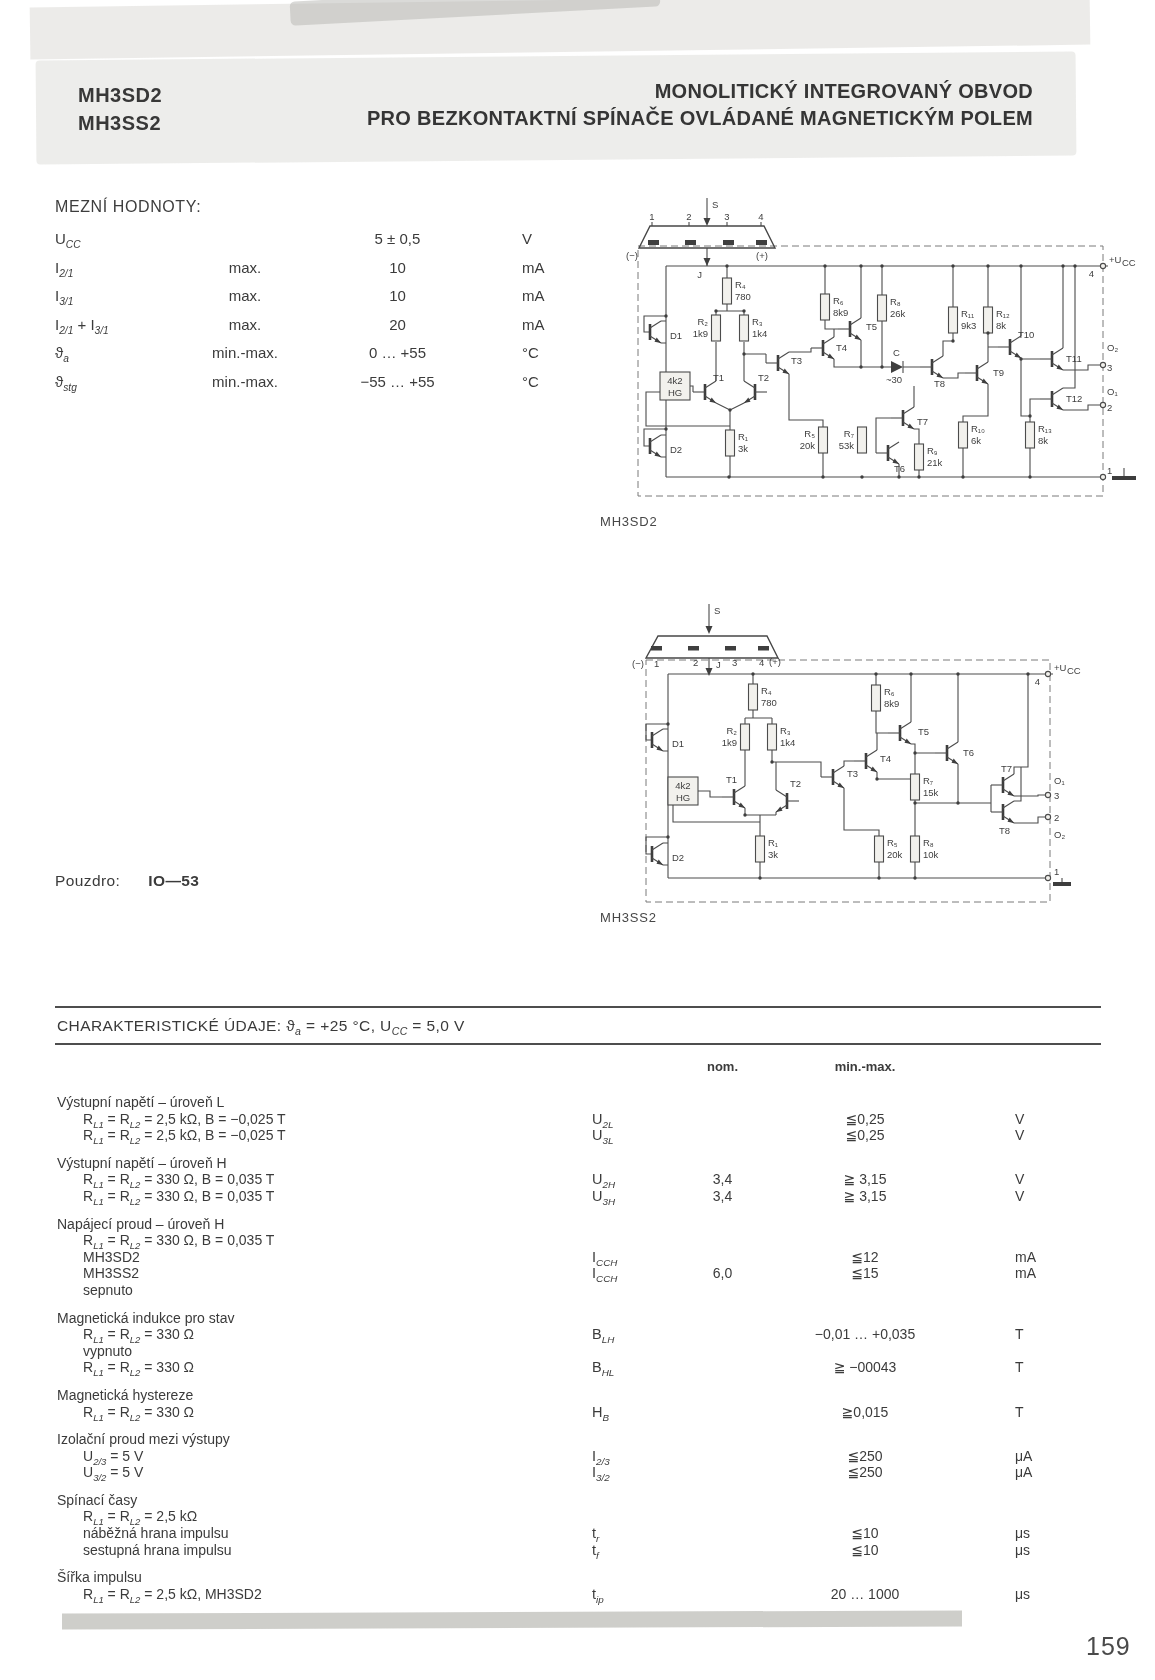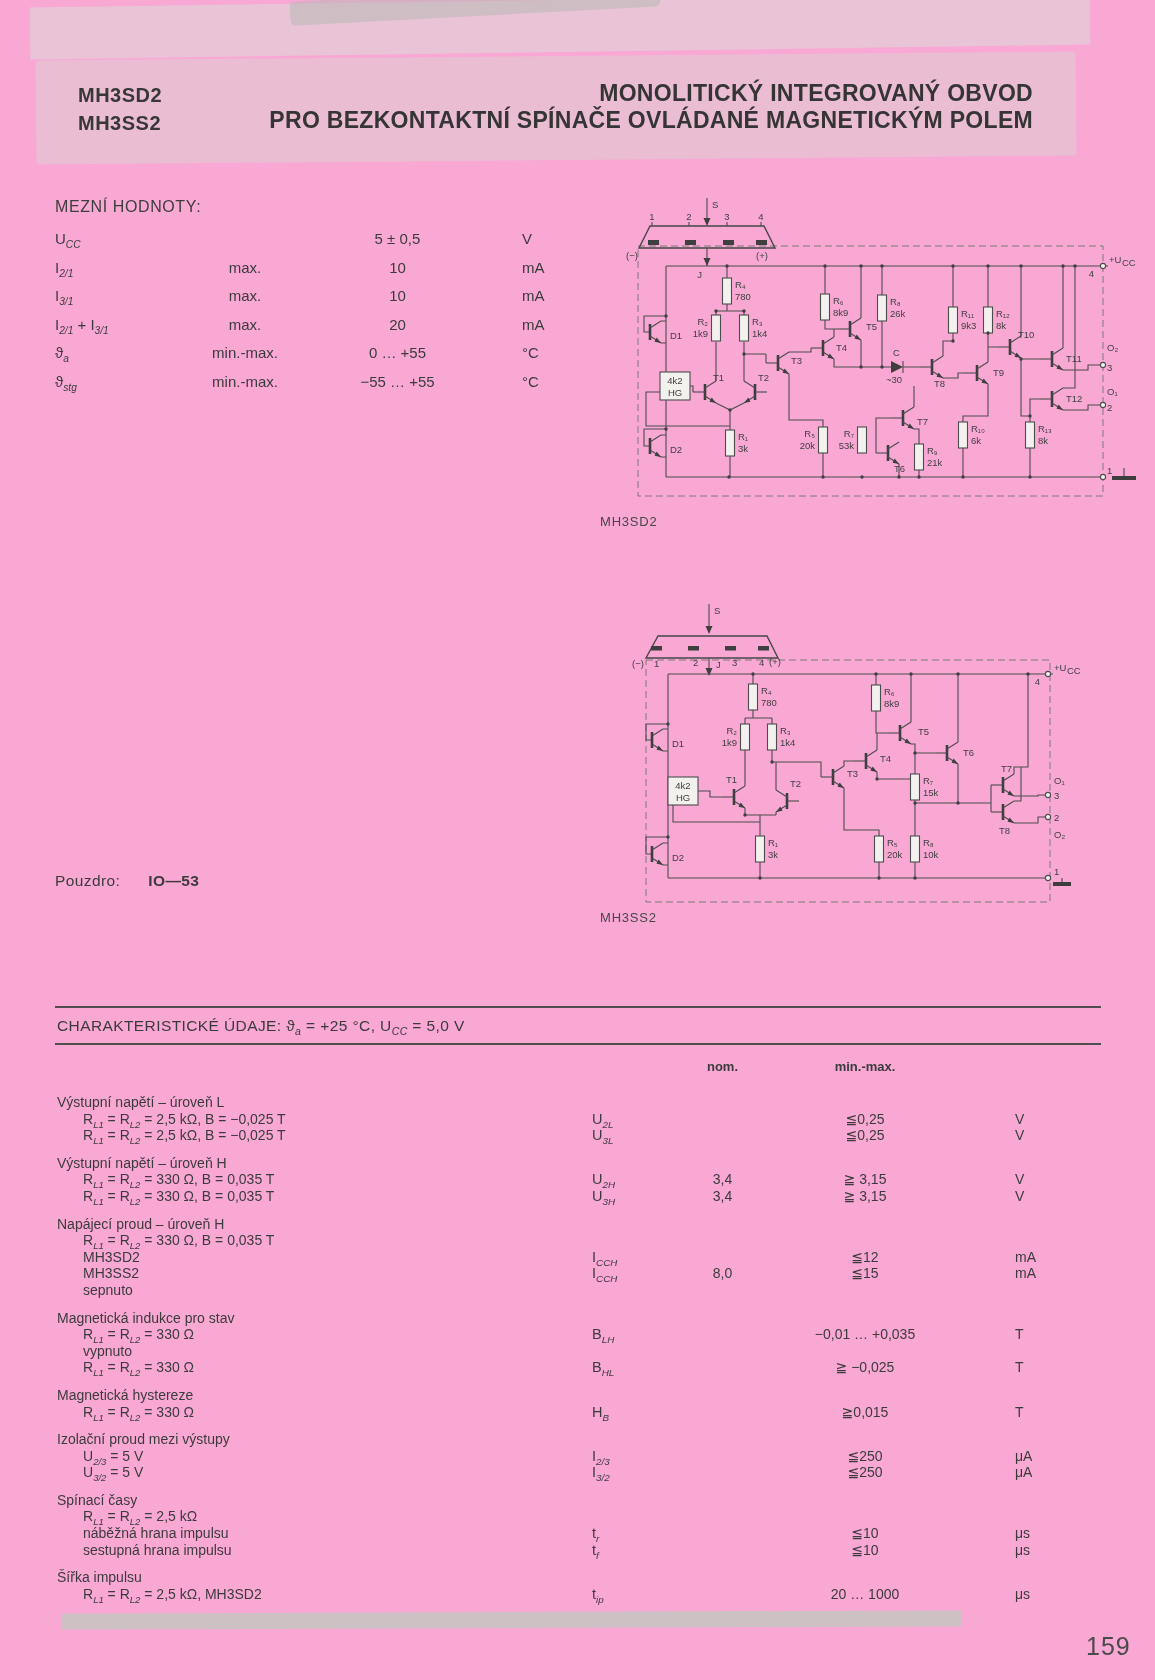--- a/index.html
+++ b/index.html
@@ -1,25 +1,25 @@
 <!DOCTYPE html>
 <html><head>
 <meta charset="utf-8">
 <style>
   html,body{margin:0;padding:0;}
   body{width:1155px;height:1680px;background:#e3e2de;font-family:"Liberation Sans",sans-serif;}
-  .page{position:relative;width:1155px;height:1680px;background:#f9a8d4;overflow:hidden;color:#3b3b3b;}
+  .page{position:relative;width:1155px;height:1680px;background:#ffffff;overflow:hidden;color:#3b3b3b;}
   .artifact{position:absolute;pointer-events:none;}
   .band-top{left:30px;top:0;width:1060px;height:52px;background:#dcdbd7;opacity:.55;transform:rotate(-.8deg);}
   .smudge-top{left:290px;top:-8px;width:370px;height:24px;background:#b6b5b1;opacity:.5;transform:rotate(-3deg);border-radius:5px;}
   .band-header{left:36px;top:56px;width:1040px;height:104px;background:#d8d7d3;opacity:.45;transform:rotate(-.5deg);border-radius:4px;}
   .band-bottom{left:62px;top:1612px;width:900px;height:16px;background:#c6c5c1;opacity:.85;transform:rotate(-.2deg);}
 
   .hdr-part{position:absolute;left:78px;font-size:20px;font-weight:bold;letter-spacing:.5px;color:#383838;}
-  .hdr-title{position:absolute;right:122px;text-align:right;font-size:23px;font-weight:bold;letter-spacing:.3px;color:#353535;white-space:nowrap;}
+  .hdr-title{position:absolute;right:122px;text-align:right;font-size:20px;font-weight:bold;letter-spacing:.3px;color:#353535;white-space:nowrap;}
 
   .limits{position:absolute;left:55px;top:198px;width:530px;}
   .limits-title{font-size:16px;letter-spacing:.6px;color:#3d3d3d;margin-bottom:14px;}
   .lrow{display:grid;grid-template-columns:150px 80px 225px 75px;align-items:baseline;height:28.6px;font-size:15px;}
   .lrow .lc{text-align:center;}
   .lrow .lv{text-align:center;}
   .lrow .lu{text-align:left;padding-left:12px;}
   sub{font-size:68%;font-style:italic;line-height:0;}
 
   .sch{position:absolute;}
@@ -606,21 +606,21 @@
         <div class="crow">
           <div class="p ind">MH3SD2</div>
           <div class="sym">I<sub>CCH</sub></div>
           <div class="nom"></div>
           <div class="mm">≦12</div>
           <div class="unit">mA</div>
         </div>
         <div class="crow">
           <div class="p ind">MH3SS2</div>
           <div class="sym">I<sub>CCH</sub></div>
-          <div class="nom">8,0</div>
+          <div class="nom">6,0</div>
           <div class="mm">≦15</div>
           <div class="unit">mA</div>
         </div>
         <div class="crow">
           <div class="p ind">sepnuto</div>
           <div class="sym"></div>
           <div class="nom"></div>
           <div class="mm"></div>
           <div class="unit"></div>
         </div>
@@ -642,21 +642,21 @@
           <div class="p ind">vypnuto</div>
           <div class="sym"></div>
           <div class="nom"></div>
           <div class="mm"></div>
           <div class="unit"></div>
         </div>
         <div class="crow">
           <div class="p ind">R<sub>L1</sub> = R<sub>L2</sub> = 330 Ω</div>
           <div class="sym">B<sub>HL</sub></div>
           <div class="nom"></div>
-          <div class="mm">≧ −0,025</div>
+          <div class="mm">≧ −00043</div>
           <div class="unit">T</div>
         </div>
         <div class="crow group">
           <div class="p">Magnetická hystereze</div>
           <div class="sym"></div>
           <div class="nom"></div>
           <div class="mm"></div>
           <div class="unit"></div>
         </div>
         <div class="crow">

